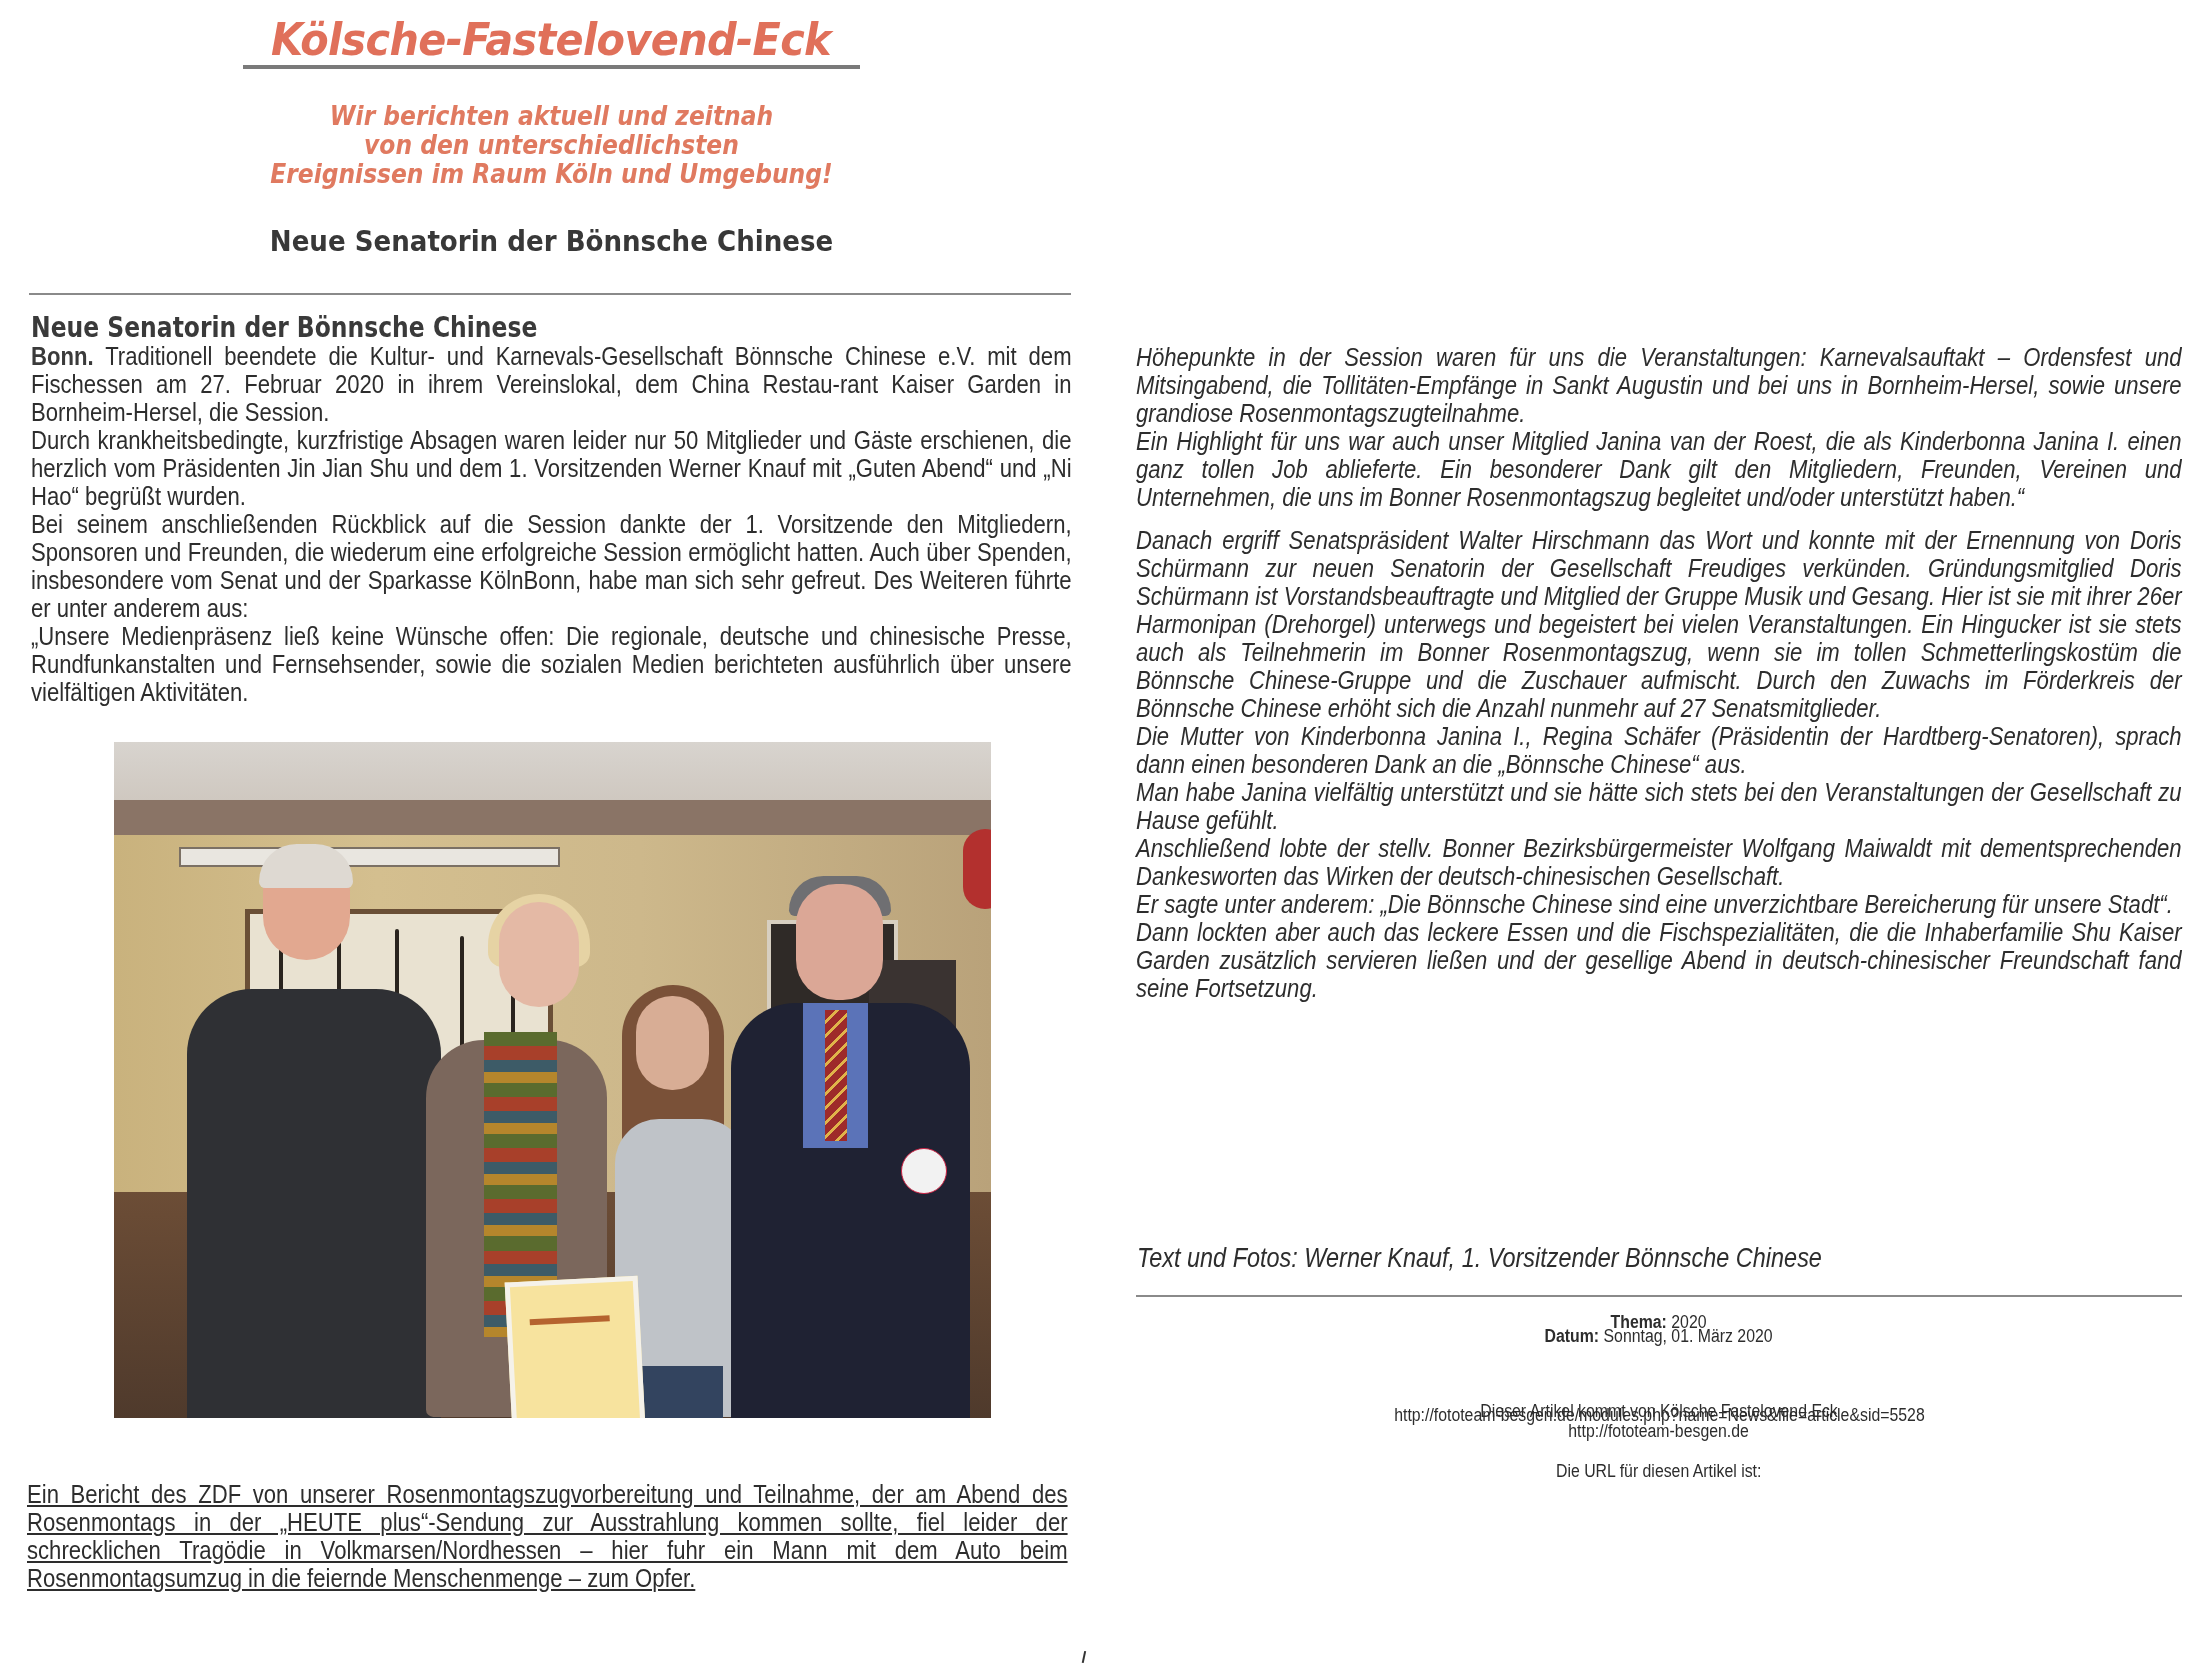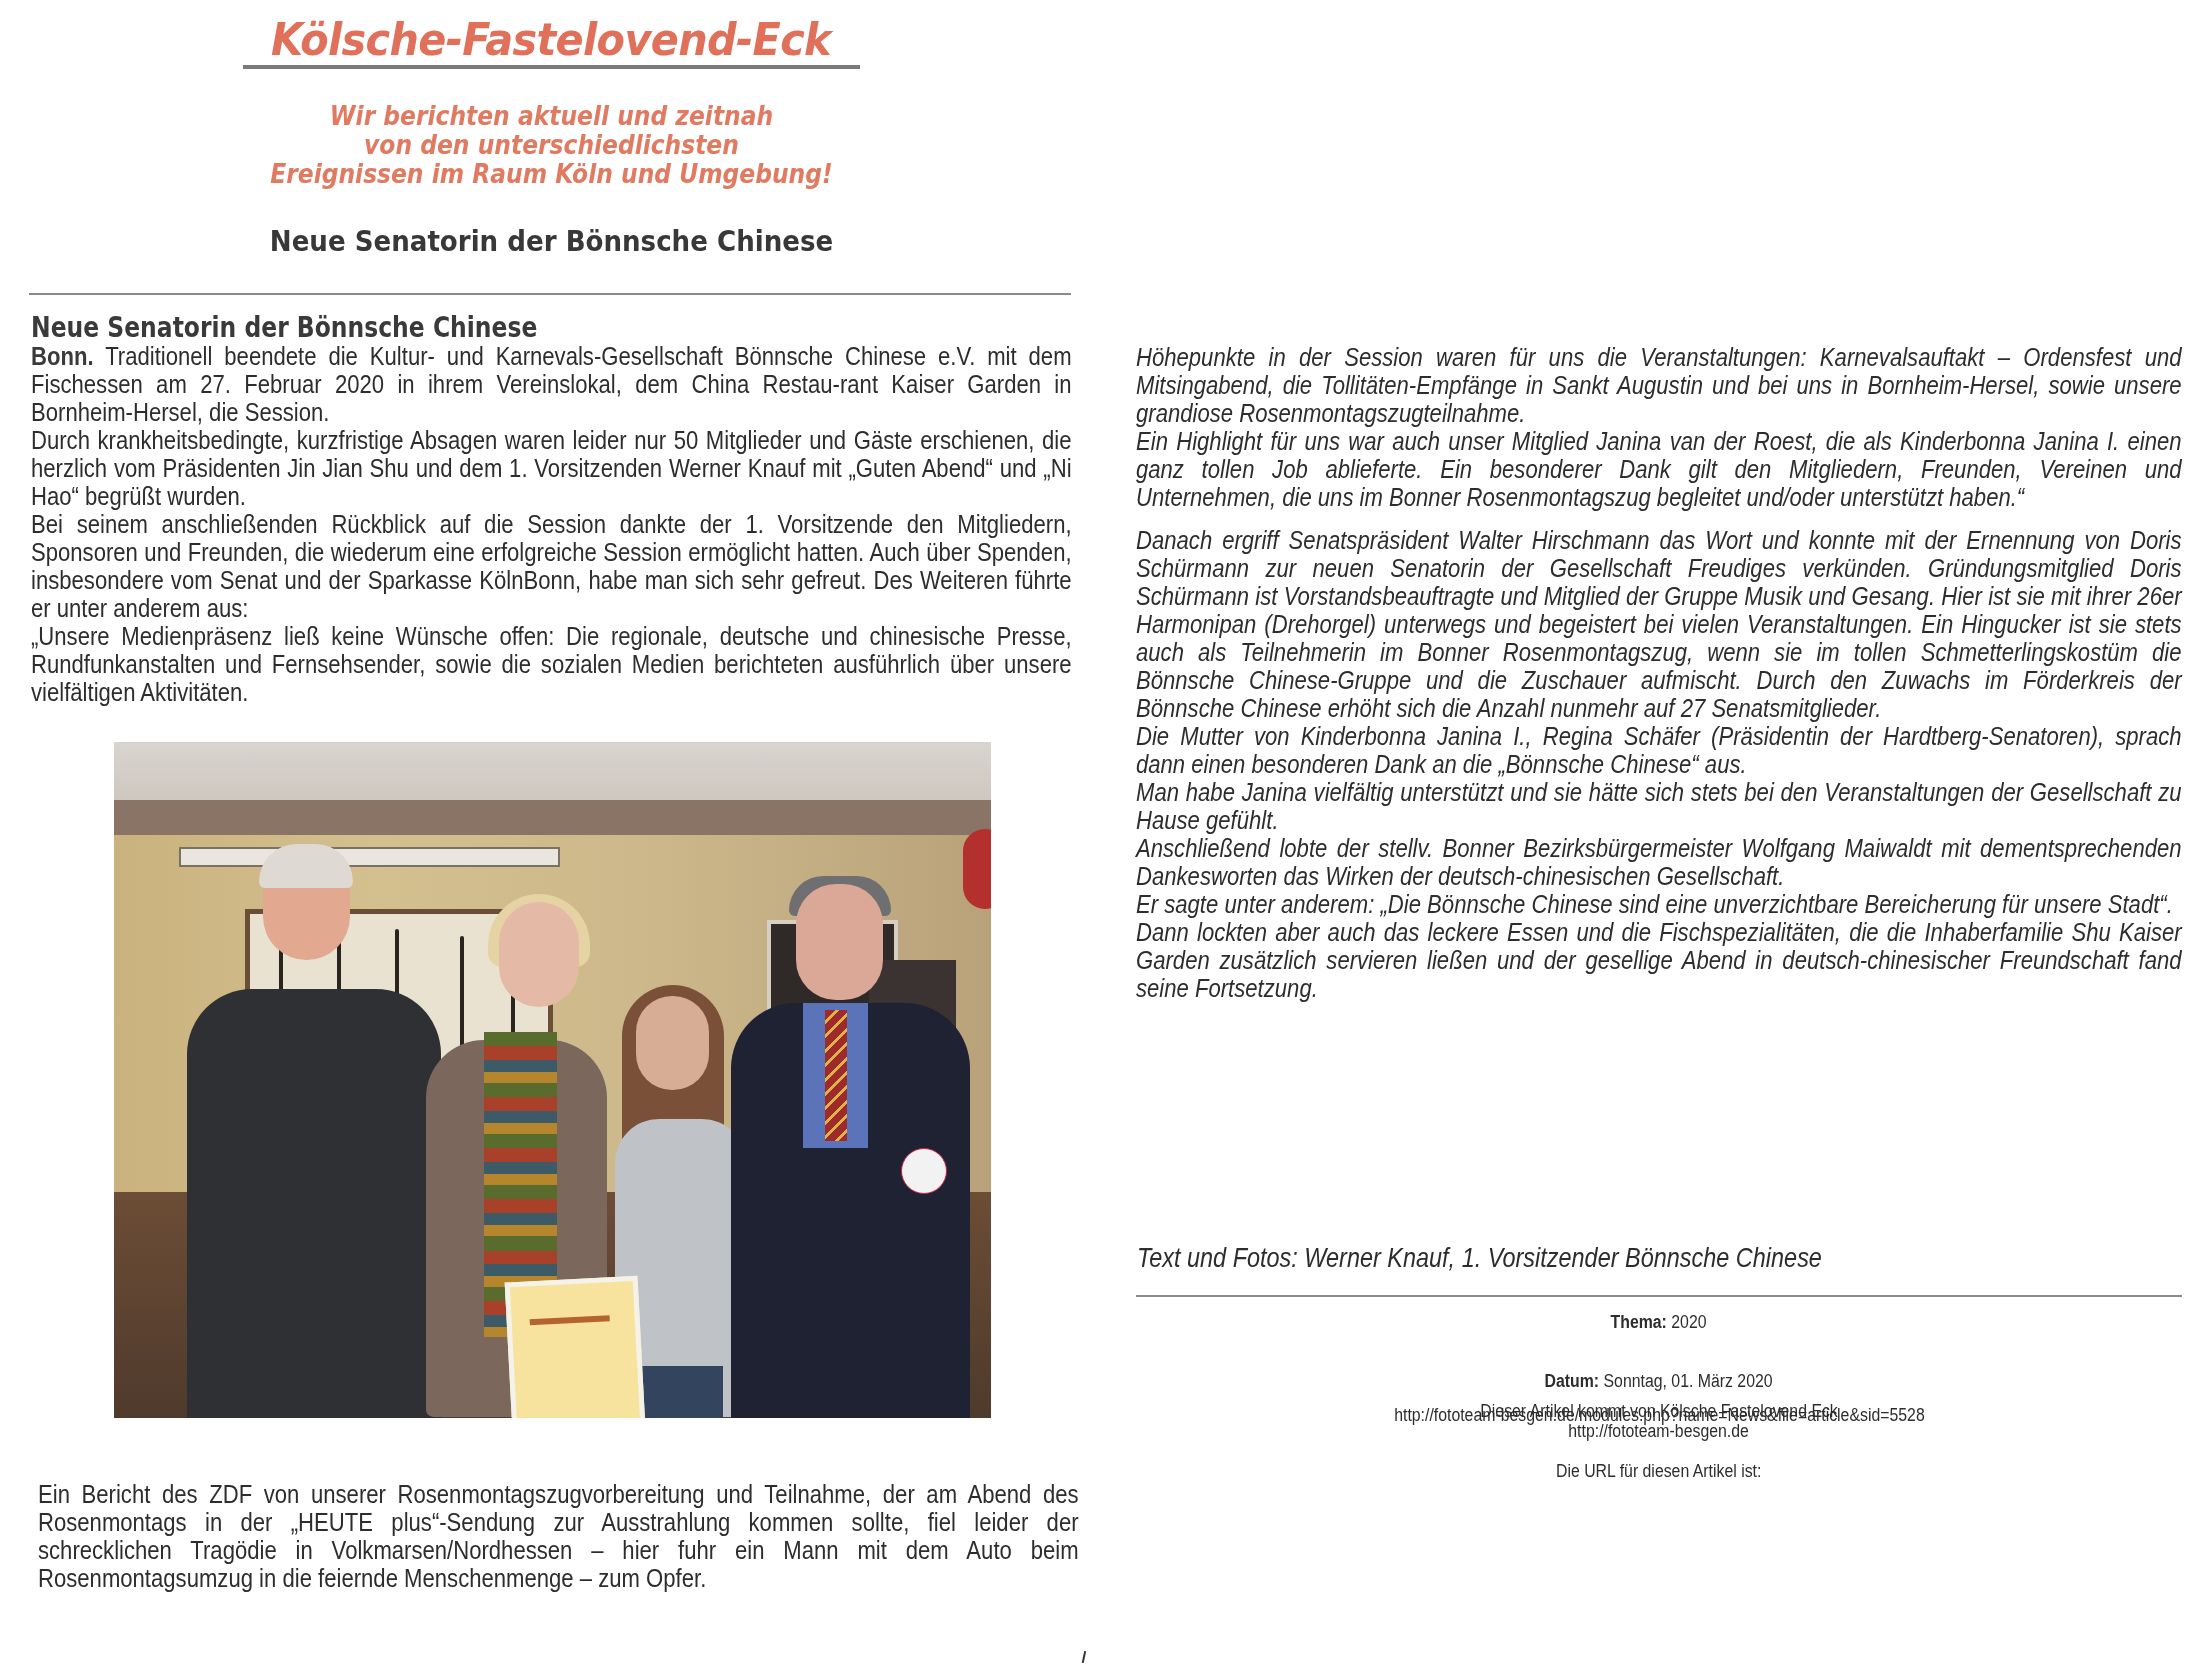--- a/index.html
+++ b/index.html
@@ -48,21 +48,21 @@
     width: 117.6%; transform: scaleX(0.85); transform-origin: left top;
   }
   .col p { margin: 0; text-align: justify; }
   .col-left-top { left: 30.5px; top: 313px; width: 1041px; }
   .article-heading {
     font-family: "DejaVu Sans", sans-serif; font-weight: bold; font-size: 27.6px;
     color: #3a3a3a; display: block; line-height: 29px; white-space: nowrap;
   }
   .dateline { font-weight: bold; color: #3a3a3a; }
 
-  .col-left-bottom { left: 38px; top: 1480px; width: 1041px; }
+  .col-left-bottom { left: 27px; top: 1480px; width: 1041px; text-decoration: underline; }
   .col-right { left: 1136px; top: 343px; width: 1046px; font-style: italic; }
   .col-right p + p.gap { margin-top: 14.5px; }
 
   
   .photo {
     left: 114px; top: 742px; width: 877px; height: 676px;
     overflow: hidden; background: #9c8a6a;
   }
   .photo .ceiling { position: absolute; left: 0; top: 0; width: 100%; height: 58px; background: linear-gradient(#d8d4cf, #cfc8c0); }
   .photo .beam { position: absolute; left: 0; top: 58px; width: 100%; height: 35px; background: #8a7466; }
@@ -100,21 +100,21 @@
   .byline {
     left: 1137px; top: 1242px; width: 1046px;
     font-style: italic; font-size: 27.6px; color: #2d2d2d; white-space: nowrap;
   }
   .byline span { display: inline-block; transform: scaleX(0.85); transform-origin: left; }
   .meta {
     left: 1136px; width: 1046px; text-align: center; font-size: 18px; color: #2d2d2d;
     white-space: nowrap;
   }
   .meta .k { font-weight: bold; }
-  .meta-date { top: 1371px; }
+  .meta-date { top: 1326px; }
   .meta-theme { top: 1312px; }
   .footer-source { top: 1401px; }
   .footer-site { top: 1421px; }
   .footer-url-label { top: 1461px; }
   .footer-url { top: 1405px; }
   .meta span.inner { display: inline-block; transform: scaleX(0.88); }
 
   .scan-mark { left: 1083px; top: 1651px; width: 2.2px; height: 11.6px; background: #333; transform: rotate(12deg); }
 </style>
 </head>

